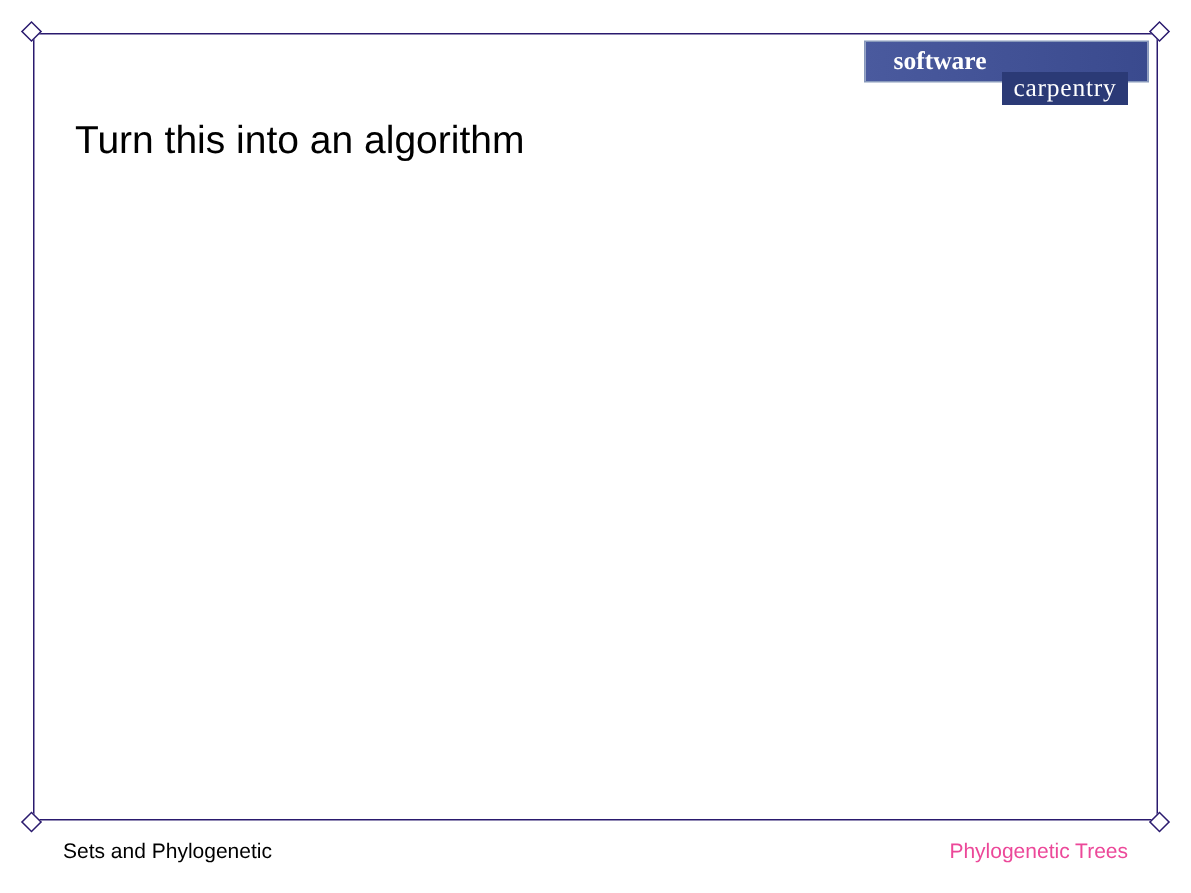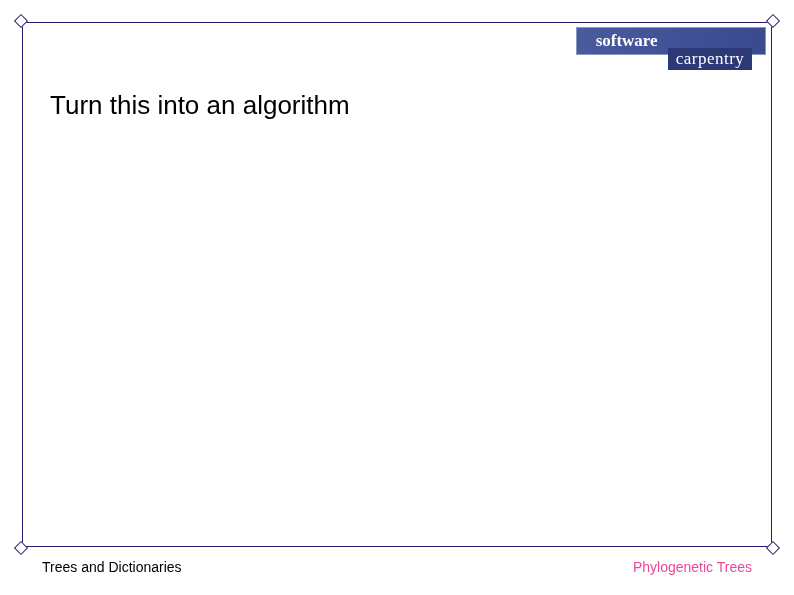--- a/index.html
+++ b/index.html
@@ -59,21 +59,21 @@
       font-family: "Times New Roman", serif;
       font-size: 17px;
       color: #ffffff;
       background: #2b3a76;
       padding: 1px 8px;
       letter-spacing: 0.5px;
       margin-top: 36px;
     }
     .heading {
       position: absolute;
-      top: 90px;
+      top: 78px;
       left: 50px;
       font-size: 26px;
       color: #000000;
       font-weight: normal;
     }
     .footer-left {
       position: absolute;
       bottom: 20px;
       left: 42px;
       font-size: 14px;
@@ -96,14 +96,14 @@
 <div class="corner corner-bl"></div>
 <div class="corner corner-br"></div>
 
 <div class="logo">
   <span class="logo-left">software</span>
   <span class="logo-right">carpentry</span>
 </div>
 
 <div class="heading">Turn this into an algorithm</div>
 
-<div class="footer-left">Trees and Dictionaries</div>
+<div class="footer-left">Sets and Phylogenetic</div>
 <div class="footer-right">Phylogenetic Trees</div>
 
 </body></html>

